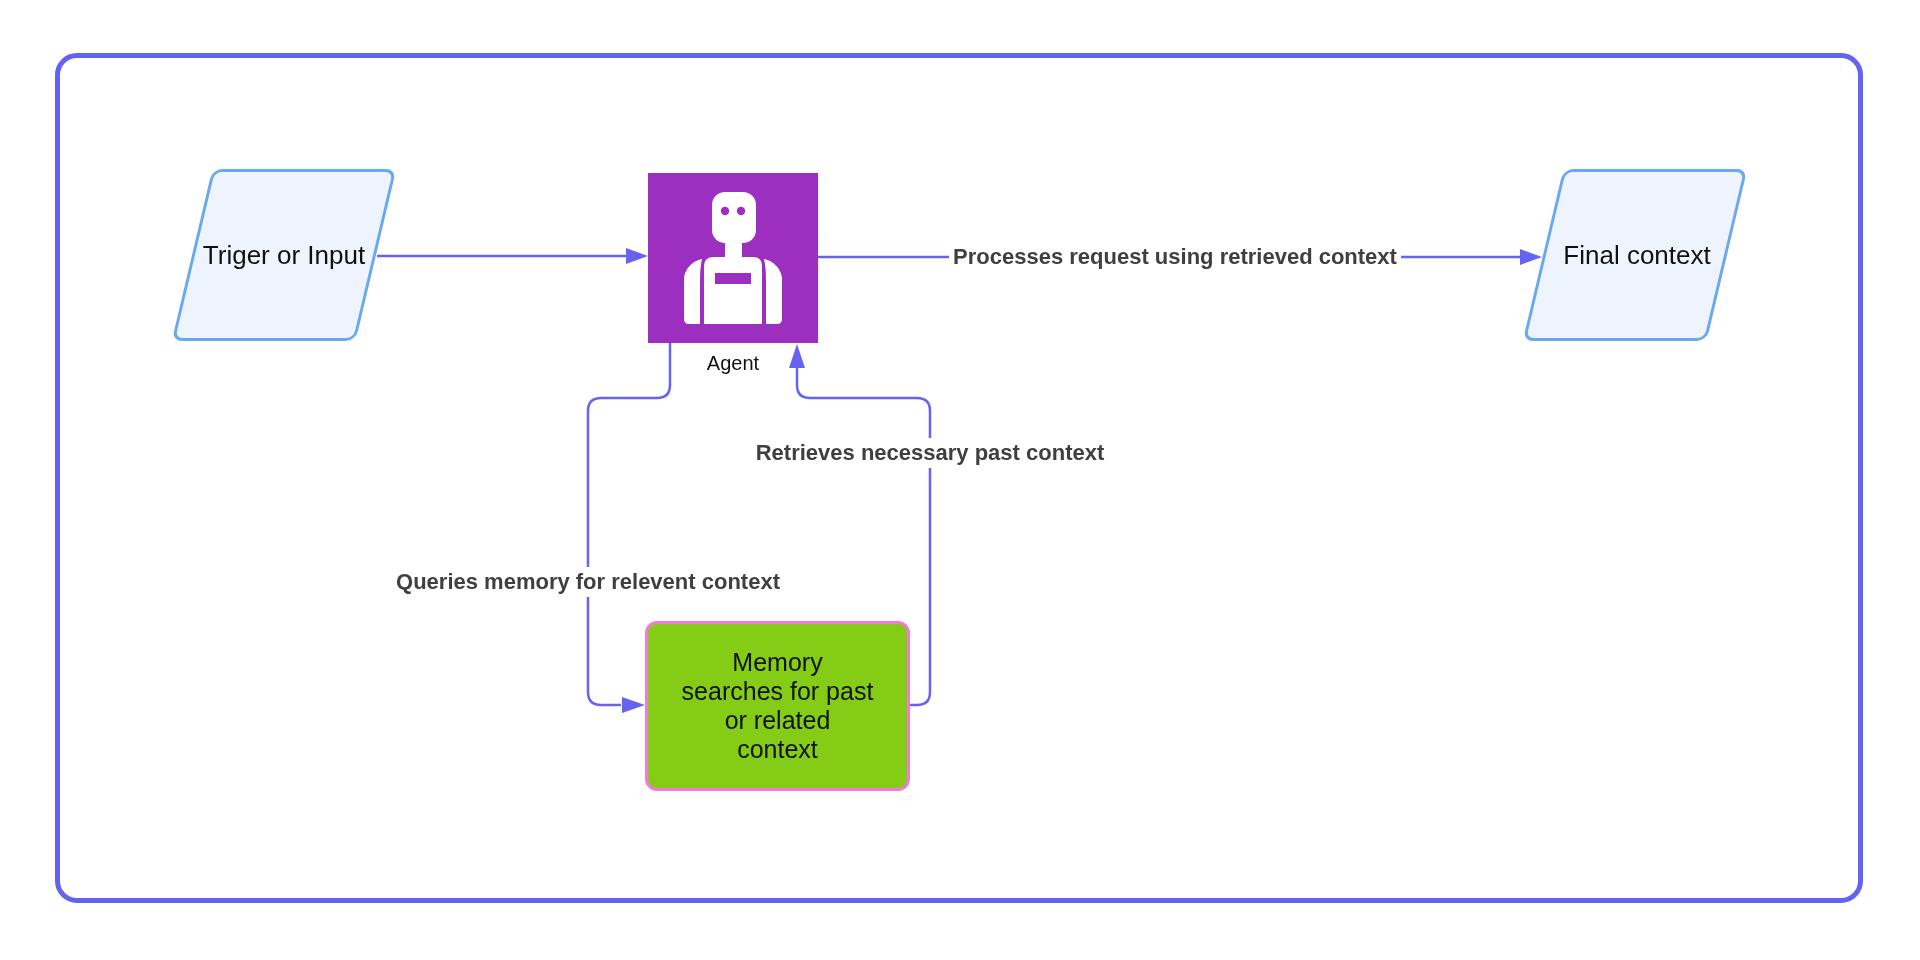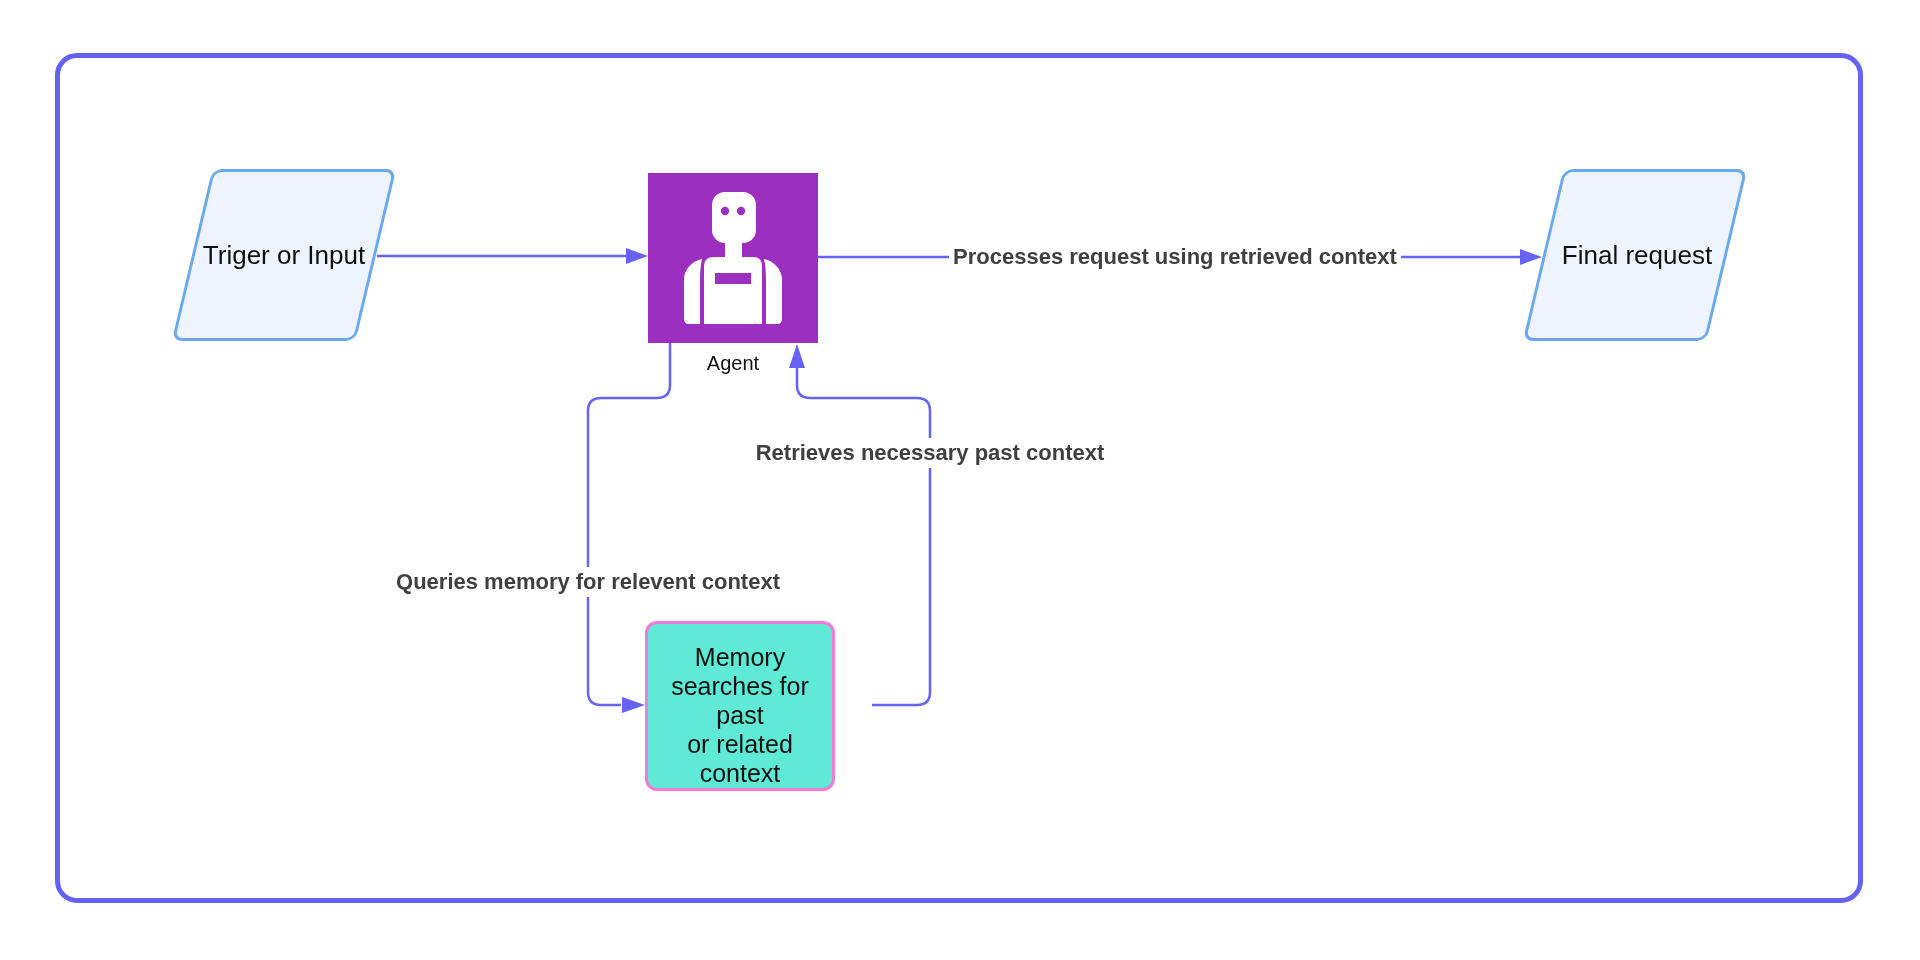--- a/index.html
+++ b/index.html
@@ -66,28 +66,28 @@
     width: 170px;
     text-align: center;
     font-size: 20px;
     color: #111111;
   }
 
   
   .memory-box {
     position: absolute;
     left: 645px; top: 621px;
-    width: 190px; height: 170px;
-    background: #5eead4;
+    width: 265px; height: 170px;
+    background: #84cc16;
     border: 3px solid #f27ad8;
     border-radius: 12px;
     display: flex;
     flex-direction: column;
     align-items: center;
-    justify-content: flex-end;
+    justify-content: center;
     font-size: 25px;
     line-height: 29px;
     color: #111111;
     text-align: center;
   }
 
   
   .edge-label {
     position: absolute;
     transform: translate(-50%, -50%);
@@ -147,21 +147,21 @@
       <rect x="67" y="100" width="36" height="11" fill="#9c2fbf"></rect>
 
       <path d="M54,86 C44,88 37,96 36,105 L36,146 Q36,151 41,151 L52,151 L52,108 Q52,94 54,86 Z" fill="#ffffff"></path>
 
       <path d="M116,86 C126,88 133,96 134,105 L134,146 Q134,151 129,151 L118,151 L118,108 Q118,94 116,86 Z" fill="#ffffff"></path>
     </svg>
   </div>
   <div class="agent-label">Agent</div>
 
   <div class="para" style="left:1543px; top:169px;"></div>
-  <div class="para-label" style="left:1637px; top:255px;">Final request</div>
+  <div class="para-label" style="left:1637px; top:255px;">Final context</div>
 
   <div class="memory-box">
     <span>Memory</span>
     <span>searches for past</span>
     <span>or related</span>
     <span>context</span>
   </div>
 
   <div class="edge-label" style="left:1175px; top:257px;">Processes request using retrieved context</div>
 

